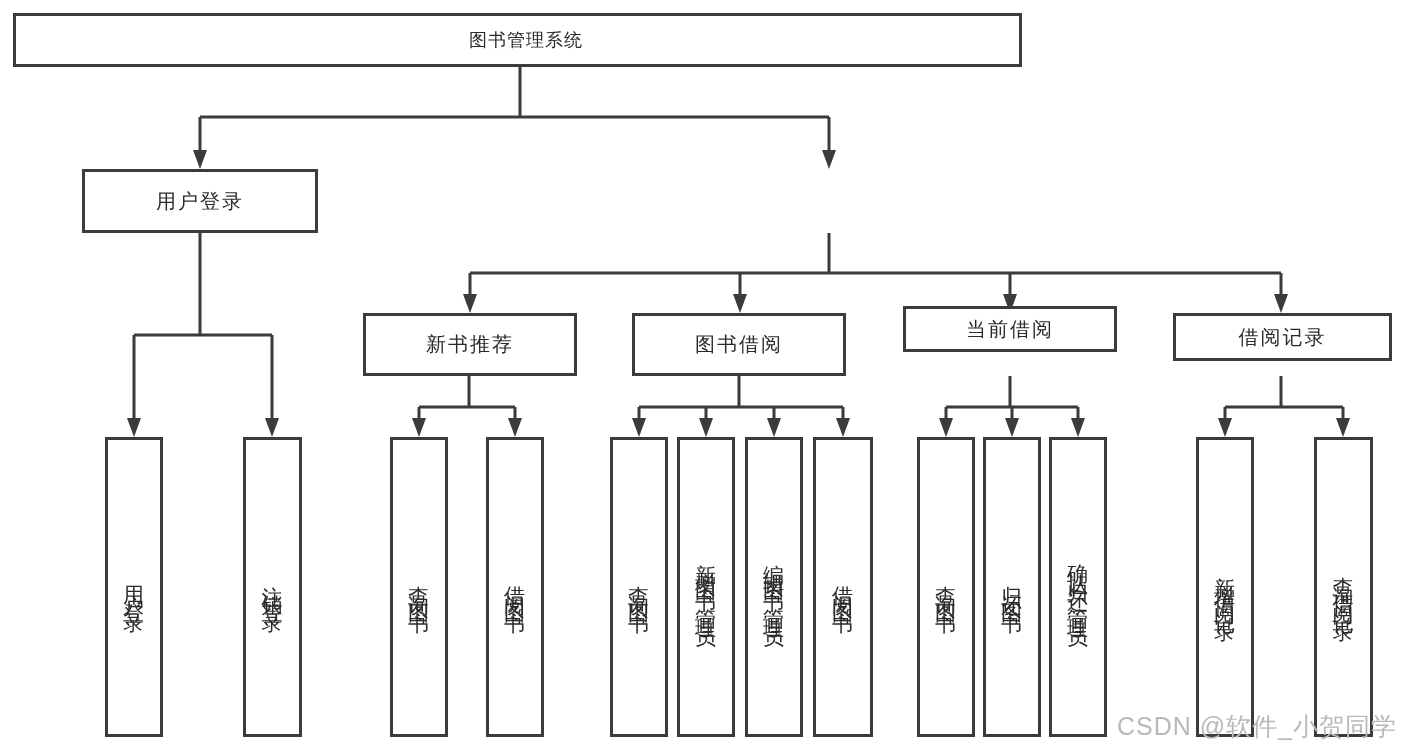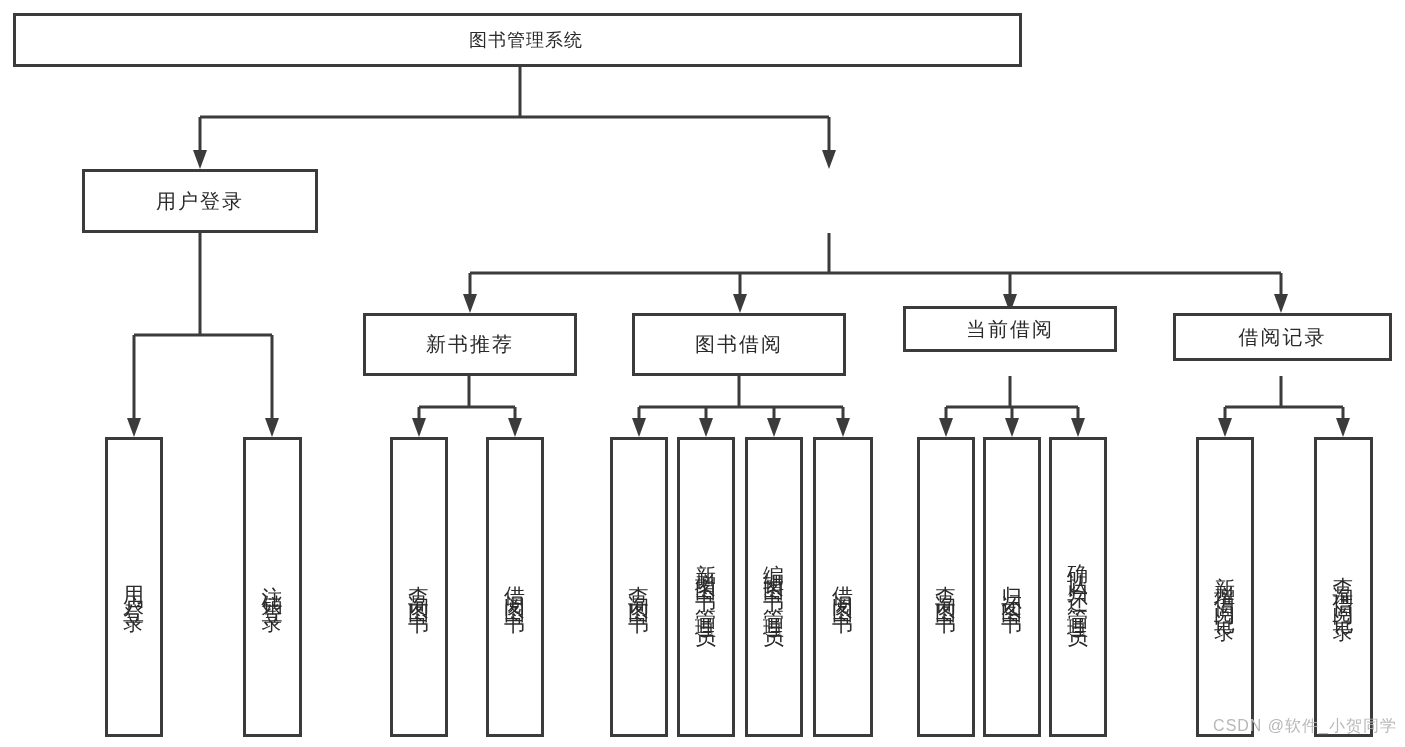--- a/index.html
+++ b/index.html
@@ -36,22 +36,22 @@
     writing-mode: vertical-rl;
     text-orientation: mixed;
     font-size: 21px;
     letter-spacing: 9px;
     line-height: 1;
     white-space: nowrap;
   }
   .watermark {
     position: absolute;
     right: 8px;
-    bottom: 10px;
-    font-size: 16px;
+    bottom: 4px;
+    font-size: 25px;
     color: var(--watermark);
     letter-spacing: 1px;
     pointer-events: none;
   }
   svg path { stroke: var(--line); stroke-width: 3; fill: none; }
   svg polygon { fill: var(--line); stroke: none; }
 </style>
 </head>
 <body>
 

